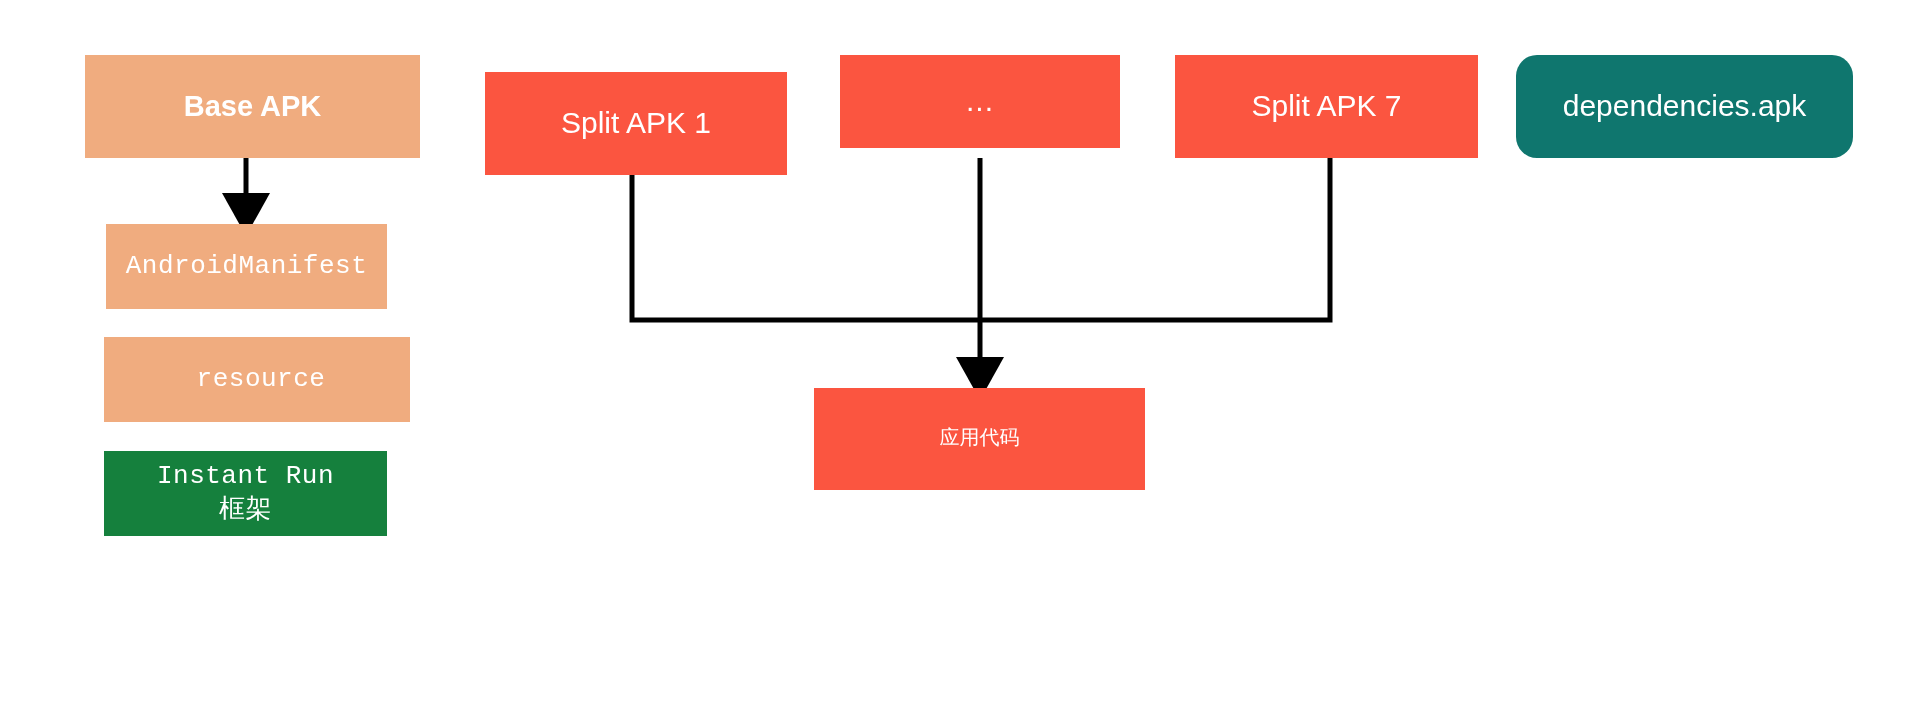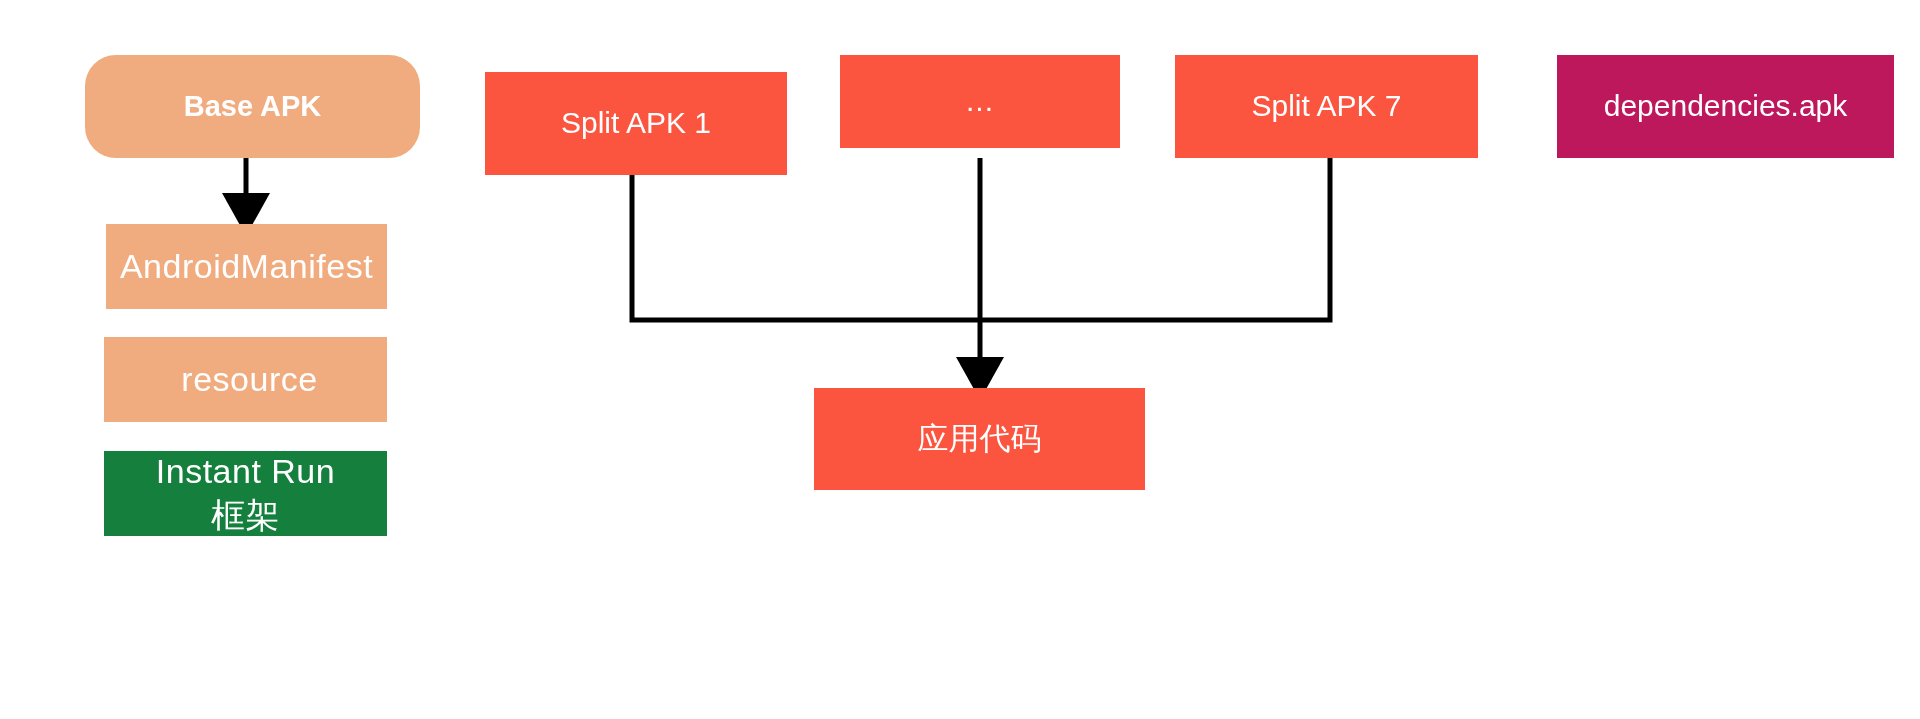--- a/index.html
+++ b/index.html
@@ -34,32 +34,31 @@
   }
   .node.sans {
     font-family: "Liberation Sans", sans-serif;
     font-weight: 400;
     font-size: 30px;
   }
   .node.sans-bold {
     font-family: "Liberation Sans", sans-serif;
     font-weight: 700;
     font-size: 29px;
-    border-radius: 31px;
   }
   .node.mono {
-    font-family: Liberation Sans, sans-serif;
+    font-family: Liberation Mono, monospace;
     font-weight: 400;
-    font-size: 34px;
+    font-size: 26px;
     letter-spacing: 0.5px;
   }
   .node.cjk {
-    font-family: Liberation Serif, serif;
+    font-family: Liberation Mono, monospace;
     font-weight: 400;
-    font-size: 31px;
+    font-size: 20px;
   }
   .node.ellipsis {
     font-family: "Liberation Sans", sans-serif;
     font-size: 30px;
     letter-spacing: 1px;
   }
   #edge-layer {
     position: absolute;
     left: 0;
     top: 0;
@@ -94,28 +93,28 @@
 
     <g>
       <path d="M 980,158 L 980,378" stroke="#000000" stroke-width="5" fill="none" marker-end="url(#arrowhead)"></path>
     </g>
   </svg>
 
   <div class="node sans-bold" style="left:85px; top:55px; width:335px; height:103px; background:#F0AC7F;">Base APK</div>
 
   <div class="node mono" style="left:106px; top:224px; width:281px; height:85px; background:#F0AC7F;">AndroidManifest</div>
 
-  <div class="node mono" style="left:104px; top:337px; width:283px; height:85px; background:#F0AC7F;padding-left:8px;">resource</div>
+  <div class="node mono" style="left:104px; top:337px; width:306px; height:85px; background:#F0AC7F;padding-left:8px;">resource</div>
 
   <div class="node mono" style="left:104px; top:451px; width:283px; height:85px; background:#15803d;">Instant Run
 框架</div>
 
   <div class="node sans" style="left:485px; top:72px; width:302px; height:103px; background:#FB5540;">Split APK 1</div>
 
   <div class="node ellipsis" style="left:840px; top:55px; width:280px; height:93px; background:#FB5540;">...</div>
 
   <div class="node sans" style="left:1175px; top:55px; width:303px; height:103px; background:#FB5540;">Split APK 7</div>
 
-  <div class="node sans" style="left:1557px; top:55px; width:337px; height:103px; background:#be185d;">dependencies.apk</div>
+  <div class="node sans" style="left:1516px; top:55px; width:337px; height:103px; background:#0f766e;border-radius:21px;">dependencies.apk</div>
 
   <div class="node cjk" style="left:814px; top:388px; width:331px; height:102px; background:#FB5540;">应用代码</div>
 
 </div>
 
 </body></html>

